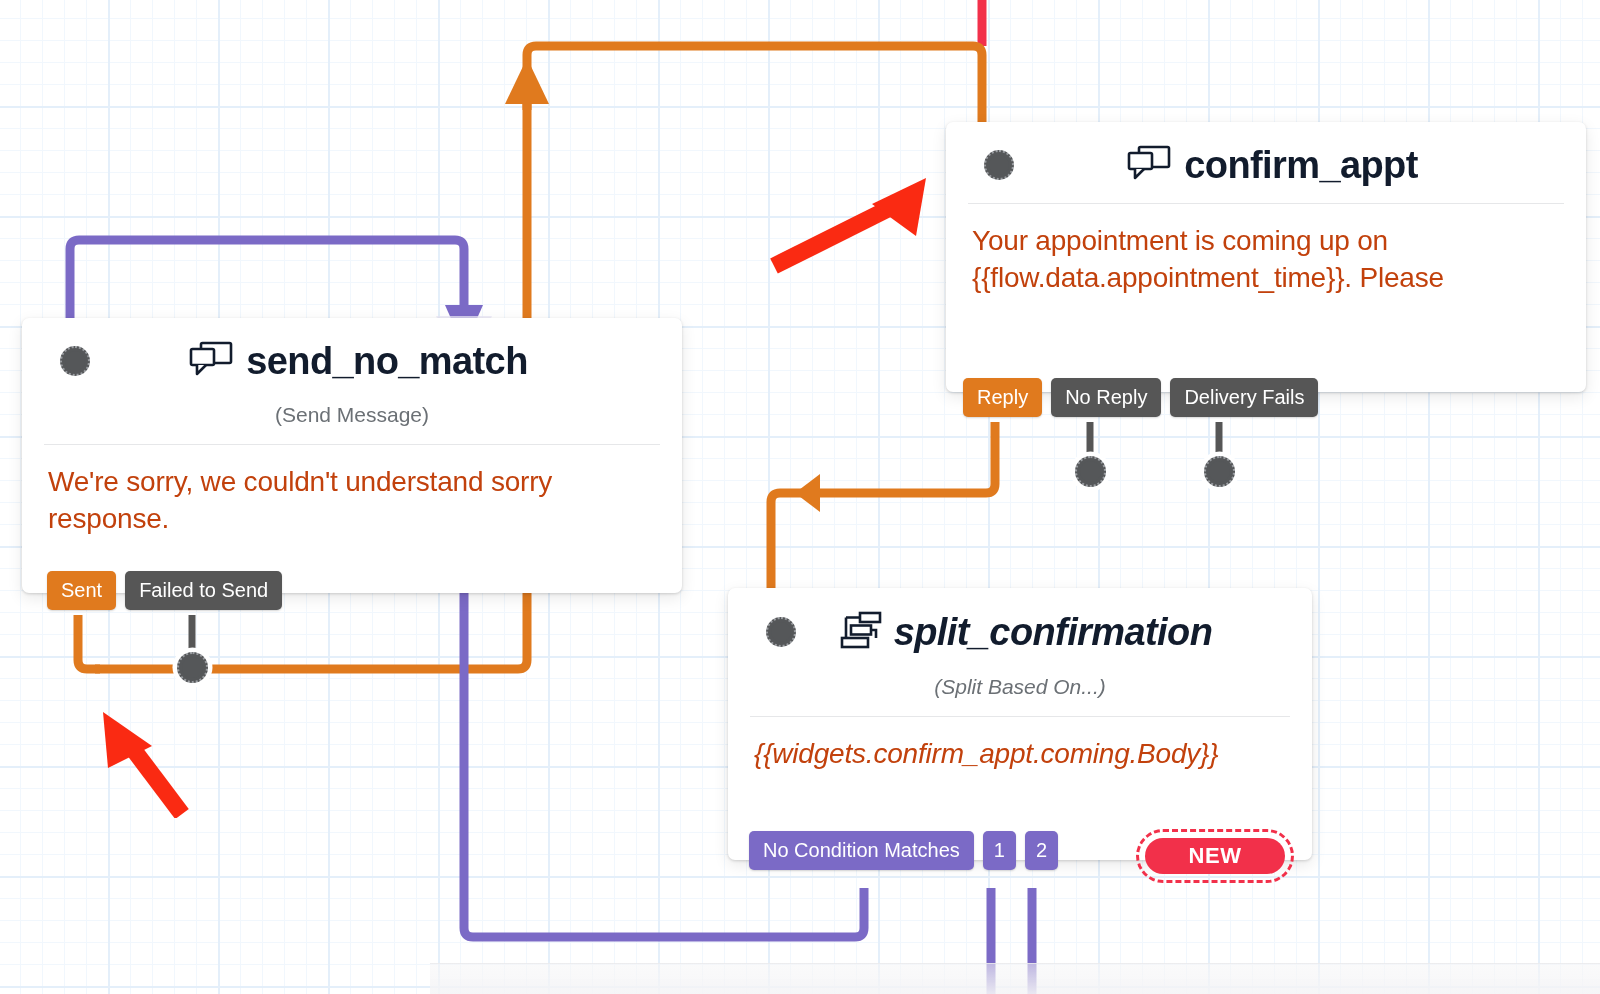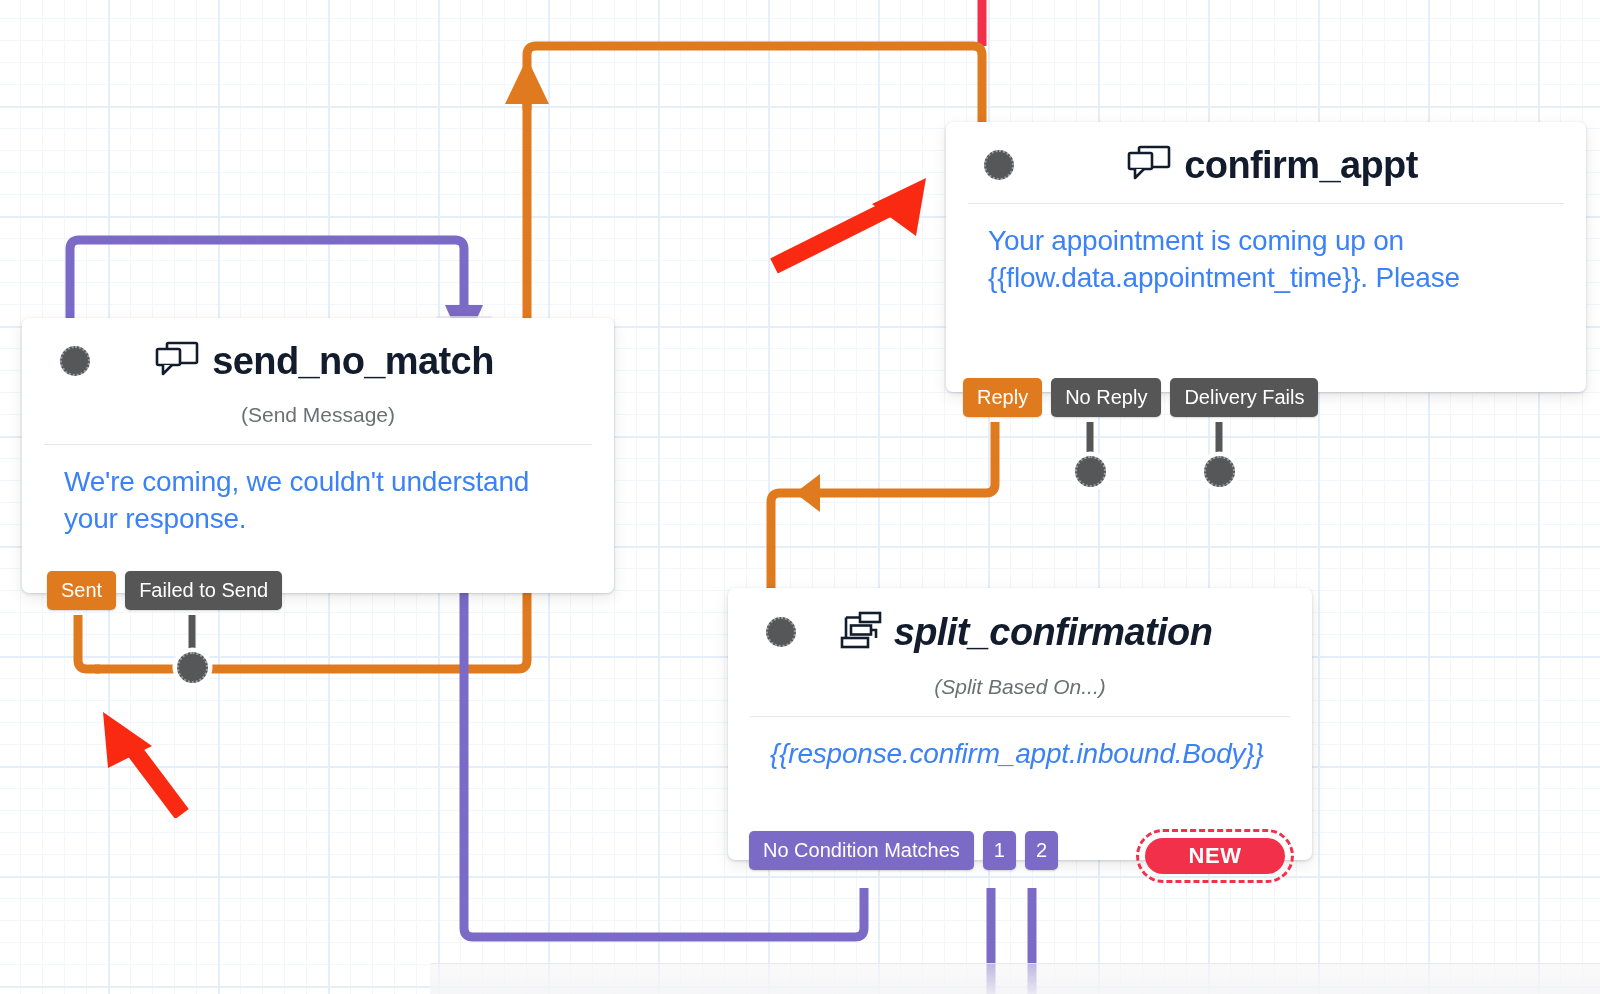--- a/index.html
+++ b/index.html
@@ -88,24 +88,23 @@
     margin-top: 21px;
   }
   .node-rule {
     height: 1px;
     background: #e6e7e9;
     margin: 17px 22px 0 22px;
   }
   .node-body {
     padding: 18px 26px 24px 26px;
     font-size: 28px;
-    color: #3b82f6;
+    color: #c2410c;
     line-height: 1.33;
     letter-spacing: -0.2px;
-    margin-left: 16px;
   }
 
   
   .outputs {
     position: absolute;
     display: flex;
     align-items: flex-start;
     gap: 9px;
     z-index: 6;
   }
@@ -211,37 +210,37 @@
     </div>
     <div class="node-rule"></div>
     <div class="node-body">Your appointment is coming up on {{flow.data.appointment_time}}. Please</div>
   </div>
   <div class="outputs" style="left:963px; top:378px;">
     <span class="badge orange">Reply</span>
     <span class="badge gray">No Reply</span>
     <span class="badge gray">Delivery Fails</span>
   </div>
 
-  <div class="node" style="left:22px; top:318px; width:592px; height:275px; z-index:5;">
+  <div class="node" style="left:22px; top:318px; width:660px; height:275px; z-index:5;">
     <div class="node-head">
       <div class="node-dot"></div>
       <div class="node-title-wrap">
         <span class="node-icon">
           <svg width="46" height="38" viewBox="0 0 46 38" xmlns="http://www.w3.org/2000/svg">
             <rect x="13" y="3" width="30" height="20" rx="1.5" fill="none" stroke="#121c2d" stroke-width="2.6"></rect>
             <rect x="3" y="9" width="23" height="16" rx="1.5" fill="#ffffff" stroke="#121c2d" stroke-width="2.6"></rect>
             <path d="M9,25 L9,34 L18,25" fill="#ffffff" stroke="#121c2d" stroke-width="2.6" stroke-linejoin="round"></path>
           </svg>
         </span>
         <span class="node-title">send_no_match</span>
       </div>
     </div>
     <div class="node-sub">(Send Message)</div>
     <div class="node-rule"></div>
-    <div class="node-body">We're coming, we couldn't understand your response.</div>
+    <div class="node-body">We're sorry, we couldn't understand sorry response.</div>
   </div>
   <div class="outputs" style="left:47px; top:571px;">
     <span class="badge orange">Sent</span>
     <span class="badge gray">Failed to Send</span>
   </div>
 
   <div class="node" style="left:728px; top:588px; width:584px; height:272px; z-index:5;font-style:italic;">
     <div class="node-head">
       <div class="node-dot"></div>
       <div class="node-title-wrap">
@@ -252,21 +251,21 @@
             <rect x="2" y="28" width="26" height="9" fill="none" stroke="#121c2d" stroke-width="2.6"></rect>
             <path d="M6,15.5 L6,28 M6,7.5 L20,7.5 M6,7.5 L6,15.5" stroke="#121c2d" stroke-width="2.6" fill="none"></path>
             <path d="M31,20 L36,20 L36,28" stroke="#121c2d" stroke-width="2.6" fill="none"></path>
           </svg>
         </span>
         <span class="node-title">split_confirmation</span>
       </div>
     </div>
     <div class="node-sub">(Split Based On...)</div>
     <div class="node-rule"></div>
-    <div class="node-body">{{response.confirm_appt.inbound.Body}}</div>
+    <div class="node-body">{{widgets.confirm_appt.coming.Body}}</div>
   </div>
   <div class="outputs" style="left:749px; top:831px;">
     <span class="badge purple">No Condition Matches</span>
     <span class="badge purple num">1</span>
     <span class="badge purple num">2</span>
   </div>
 
   <div class="new-pill">
     <span>NEW</span>
   </div>

